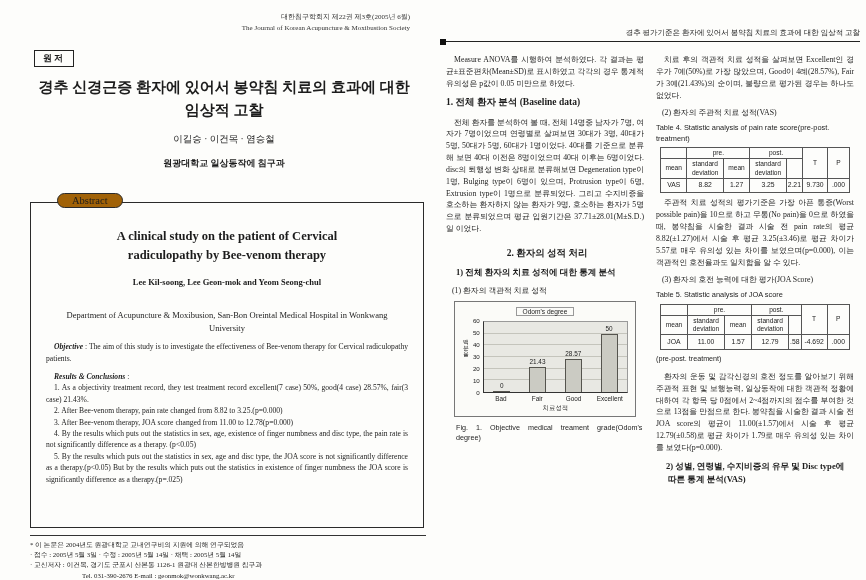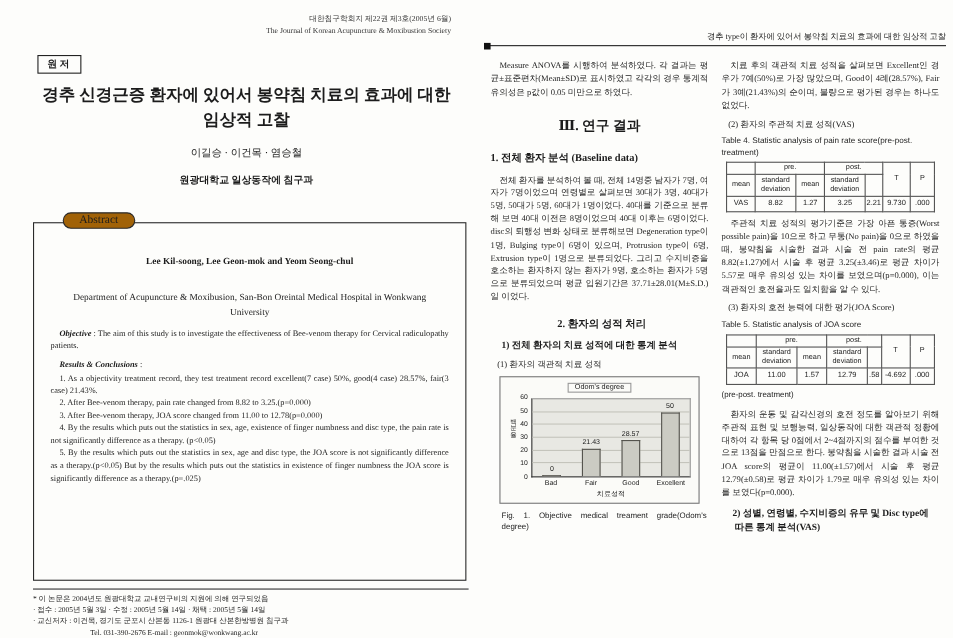--- a/index.html
+++ b/index.html
@@ -89,20 +89,24 @@
   <div class="article-type-badge">원저</div>
   <div class="kr-title">
     <div>경추 신경근증 환자에 있어서 봉약침 치료의 효과에 대한</div>
     <div>임상적 고찰</div>
   </div>
   <div class="kr-authors">이길승 · 이건목 · 염승철</div>
   <div class="kr-affil">원광대학교 일상동작에 침구과</div>
 
   <div class="abstract-box">
     <div class="abstract-label">Abstract</div>
+    <div class="en-title">
+      <div>A clinical study on the patient of Cervical</div>
+      <div>radiculopathy by Bee-venom therapy</div>
+    </div>
     <div class="en-authors">Lee Kil-soong, Lee Geon-mok and Yeom Seong-chul</div>
     <div class="en-affil">Department of Acupuncture &amp; Moxibusion, San-Bon Oreintal Medical Hospital in Wonkwang University</div>
     <p class="abs-para"><span class="abs-label">Objective</span><span> : The aim of this study is to investigate the effectiveness of Bee-venom therapy for Cervical radiculopathy patients.</span></p>
     <p class="abs-para"><span class="abs-label">Results &amp; Conclusions</span><span> :</span></p>
     <p class="result-item">1. As a objectivity treatment record, they test treatment record excellent(7 case) 50%,  good(4 case) 28.57%, fair(3 case) 21.43%.</p>
     <p class="result-item">2. After Bee-venom therapy, pain rate changed from 8.82 to 3.25.(p=0.000)</p>
     <p class="result-item">3. After Bee-venom therapy, JOA score changed from 11.00 to 12.78(p=0.000)</p>
     <p class="result-item">4. By the results which puts out the statistics in sex, age, existence of finger numbness and disc type, the pain rate is not significantly difference as a therapy. (p&lt;0.05)</p>
     <p class="result-item">5. By the results which puts out the statistics in sex, age and disc type, the JOA score is not significantly difference as a therapy.(p&lt;0.05) But by the results which puts out the statistics in existence of finger numbness the JOA score is  significantly difference as a therapy.(p=.025)</p>
   </div>
@@ -111,26 +115,25 @@
     <p class="footnote">* 이 논문은 2004년도 원광대학교 교내연구비의 지원에 의해 연구되었음</p>
     <p class="footnote">· 접수 : 2005년 5월 3일   · 수정 : 2005년 5월 14일   · 채택 : 2005년 5월 14일</p>
     <p class="footnote">· 교신저자 : 이건목, 경기도 군포시 산본동 1126-1 원광대 산본한방병원 침구과</p>
     <p class="footnote indent">Tel. 031-390-2676    E-mail : geonmok@wonkwang.ac.kr</p>
   </div>
 </div>
 
 <div class="page" id="right-page">
   <div class="running-head">
     <span class="running-square"></span>
-    <span>경추 type이 환자에 있어서 봉약침 치료의 효과에 대한 임상적 고찰</span>
+    <span>경추 평가기준은 환자에 있어서 봉약침 치료의 효과에 대한 임상적 고찰</span>
   </div>
 
   <div class="col" id="col1">
     <p class="para">Measure ANOVA를 시행하여 분석하였다. 각 결과는 평균±표준편차(Mean±SD)로 표시하였고 각각의 경우 통계적 유의성은 p값이 0.05 미만으로 하였다.</p>
-    <div class="sec-heading">Ⅲ. 연구 결과</div>
     <div class="sub1">1. 전체 환자 분석 (Baseline data)</div>
     <p class="para">전체 환자를 분석하여 볼 때, 전체 14명중 남자가 7명, 여자가 7명이었으며 연령별로 살펴보면 30대가 3명, 40대가 5명, 50대가 5명, 60대가 1명이었다. 40대를 기준으로 분류해 보면 40대 이전은 8명이었으며 40대 이후는 6명이었다. disc의 퇴행성 변화 상태로 분류해보면 Degeneration type이 1명, Bulging type이 6명이 있으며, Protrusion type이 6명, Extrusion type이 1명으로 분류되었다. 그리고 수지비증을 호소하는 환자하지 않는 환자가 9명, 호소하는 환자가 5명으로 분류되었으며 평균 입원기간은 37.71±28.01(M±S.D.)일 이었다.</p>
     <div class="sub2">2. 환자의 성적 처리</div>
     <div class="sub3">1) 전체 환자의 치료 성적에 대한 통계 분석</div>
     <div class="sub4">(1) 환자의 객관적 치료 성적</div>
 
     <div class="chart-frame">
       <div class="chart-title">Odom's degree</div>
       <div class="chart-area">
         <div class="chart-ylabel">백분율</div>

